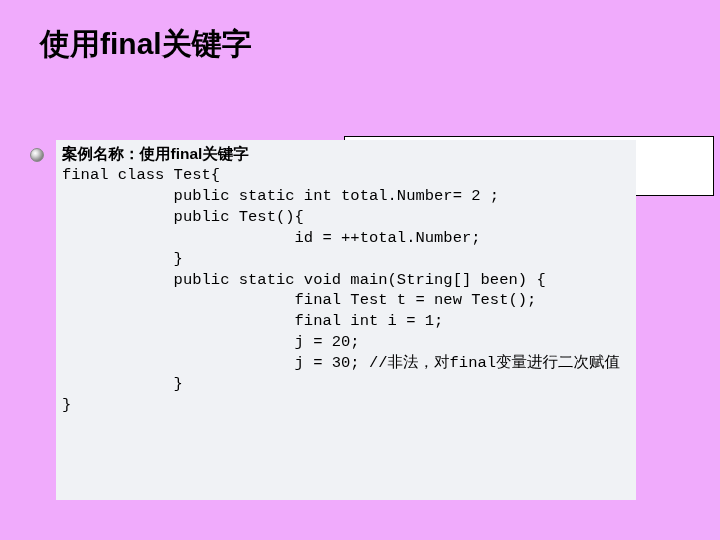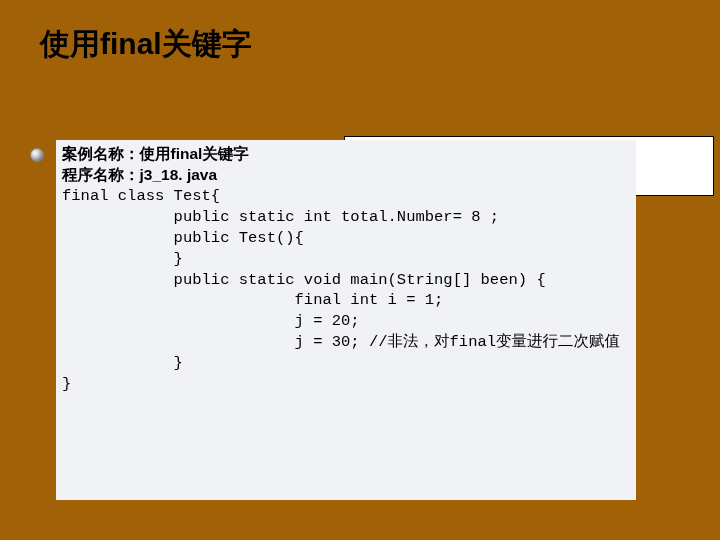--- a/index.html
+++ b/index.html
@@ -8,21 +8,21 @@
     height: 540px;
     background: #fff;
     font-family: "Microsoft YaHei", Arial, sans-serif;
     position: relative;
     overflow: hidden;
   }
   .slide {
     width: 720px;
     height: 540px;
     position: relative;
-    background: #a16207;
+    background: #f0abfc;
   }
   .title {
     position: absolute;
     top: 24px;
     left: 40px;
     font-size: 30px;
     font-weight: bold;
     color: #000;
   }
   .error-box {
@@ -76,26 +76,27 @@
     <div class="line">Configuration: j2sdk1.4.2 &lt;Default&gt;</div>
     <div class="line">3_18编译出错误: 3 错误: 3非法 thrown: 3: variable j might already have been assigned</div>
     <div class="line">        j = 30; //非法，对final变量进行二次赋值</div>
     <div class="line">1 error</div>
   </div>
 
   <div class="bullet-dot"></div>
 
   <div class="content-box">
     <div class="bold">案例名称：使用final关键字</div>
-    <div class="bold">程序名称：j3_18. java</div>
     <div class="code-line">final class Test{</div>
-    <div class="code-line">            public static int total.Number= 8 ;</div>
+    <div class="code-line">            public static int total.Number= 2 ;</div>
     <div class="code-line">            public Test(){</div>
+    <div class="code-line">                         id = ++total.Number;</div>
     <div class="code-line">            }</div>
     <div class="code-line">            public static void main(String[] been) {</div>
+    <div class="code-line">                         final Test t = new Test();</div>
     <div class="code-line">                         final int i = 1;</div>
     <div class="code-line">                         j = 20;</div>
     <div class="code-line">                         j = 30; //非法，对final变量进行二次赋值</div>
     <div class="code-line">            }</div>
     <div class="code-line">}</div>
   </div>
 
 </div>
 
 </body></html>

